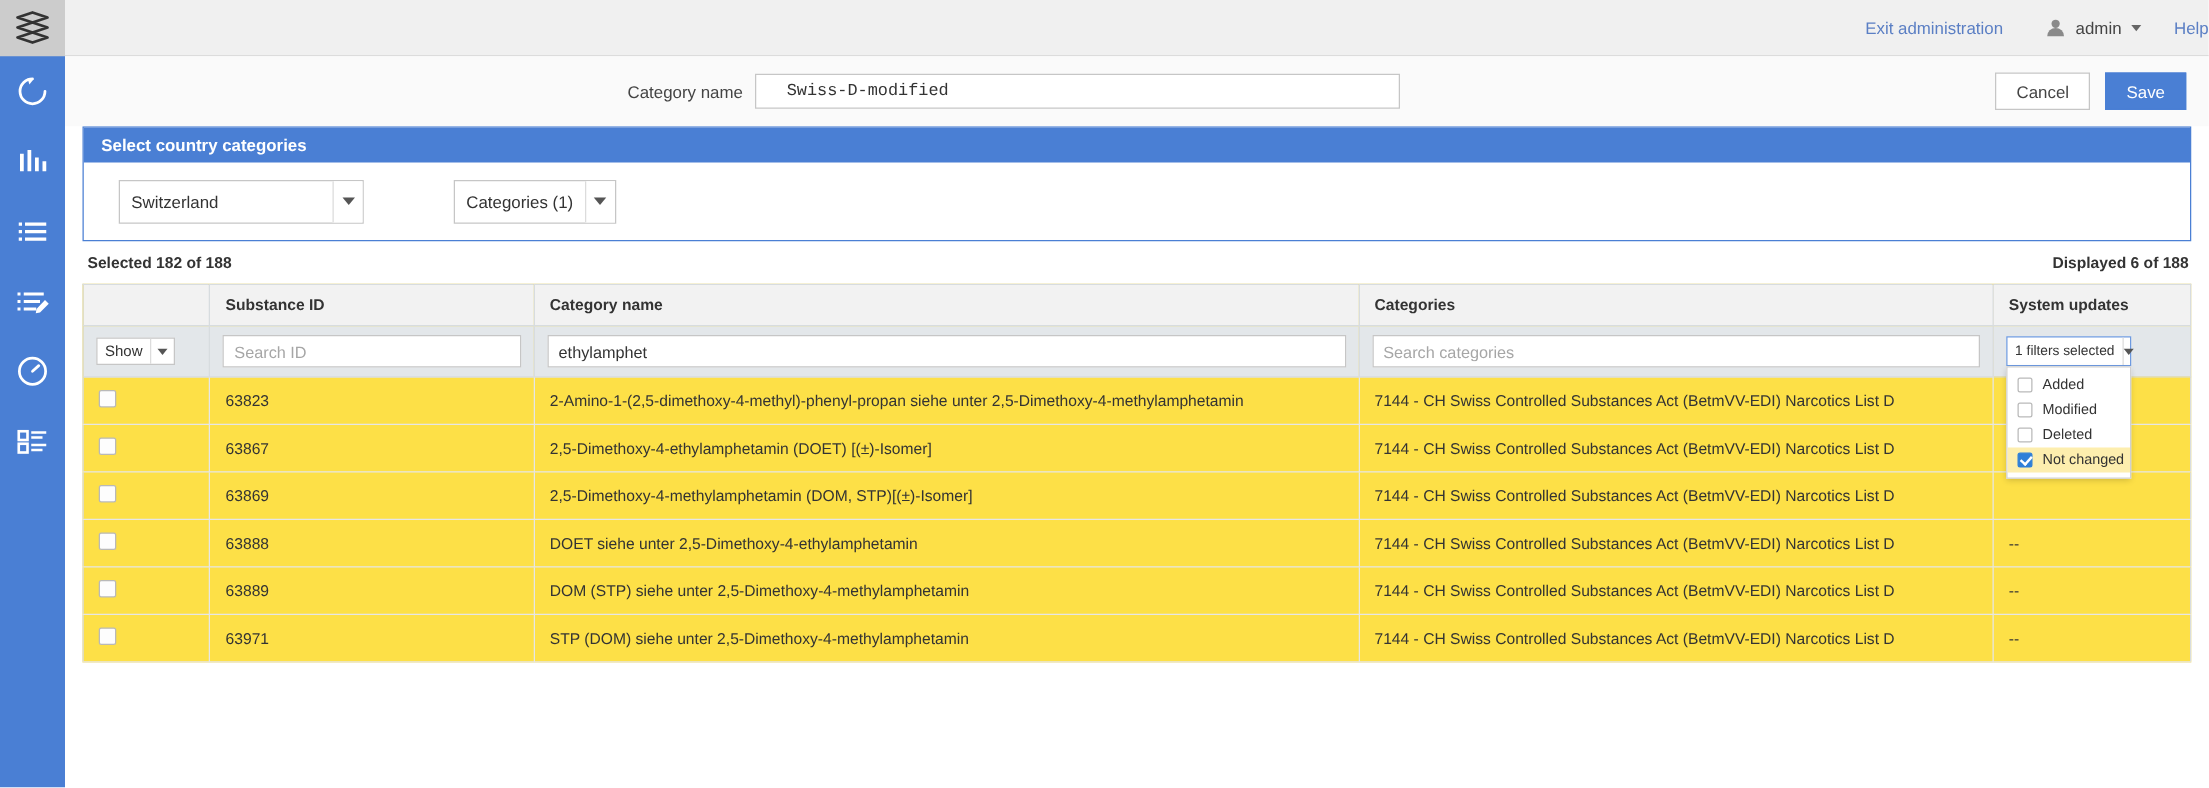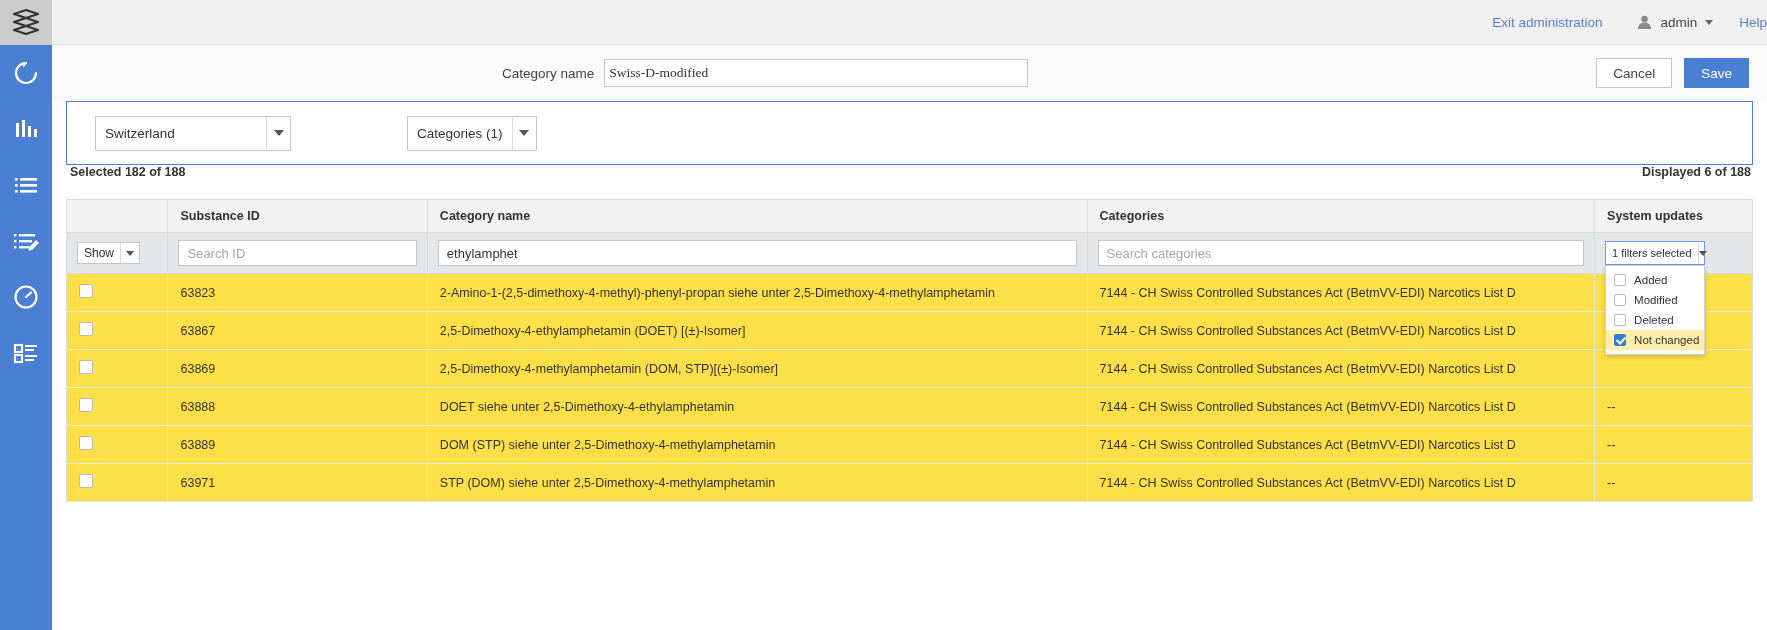--- a/index.html
+++ b/index.html
@@ -86,27 +86,27 @@
   .catname-wrap {
     display: flex; align-items: center;
     margin-left: 450px;
   }
   .catname-label {
     font-size: 13.5px; color: #444;
     margin-right: 10px;
     white-space: nowrap;
   }
   .catname-input {
-    width: 424px; height: 28px;
+    width: 516px; height: 28px;
     border: 1px solid #c6c6c6;
     background: #fff;
     font-size: 13.5px;
     color: #333;
-    padding: 0 4px;
-    font-family: Liberation Serif, serif;
+    padding: 0 24px;
+    font-family: Liberation Mono, monospace;
     outline: none;
   }
   .action-buttons {
     margin-left: auto;
     display: flex; align-items: center; gap: 12px;
   }
   .btn {
     height: 30px;
     min-width: 64px;
     padding: 0 16px;
@@ -161,25 +161,25 @@
   }
   .select .sel-arrow {
     width: 24px;
     border-left: 1px solid #dcdcdc;
     display: flex; align-items: center; justify-content: center;
     background: #fff;
   }
   .tri { width:0;height:0;border-left:5px solid transparent;border-right:5px solid transparent;border-top:6px solid #555; }
   .select-country { width: 196px; }
   .select-country .sel-value { flex: 1 1 auto; }
-  .select-categories { margin-left: 116px; justify-content: space-between; }
+  .select-categories { margin-left: 72px; justify-content: space-between; }
 
   
   .counts-row {
-    display: flex; align-items: flex-start;
+    display: flex; align-items: center;
     padding: 0 16px 0 18px;
     height: 34px;
     font-size: 12.5px;
     font-weight: bold;
     color: #333;
     flex: 0 0 34px;
   }
   .counts-right { margin-left: auto; }
 
   
@@ -435,20 +435,21 @@
         <input class="catname-input" type="text" value="Swiss-D-modified" style="">
       </div>
       <div class="action-buttons">
         <button class="btn">Cancel</button>
         <button class="btn btn-primary">Save</button>
       </div>
     </div>
 
     <div class="panel-area">
       <section class="panel">
+        <div class="panel-header">Select country categories</div>
         <div class="panel-body">
           <div class="select select-country">
             <span class="sel-value">Switzerland</span>
             <span class="sel-arrow">
                 <i class="tri"></i>
               </span>
           </div>
           <div class="select select-categories">
             <span class="sel-value">Categories (1)</span>
             <span class="sel-arrow">

